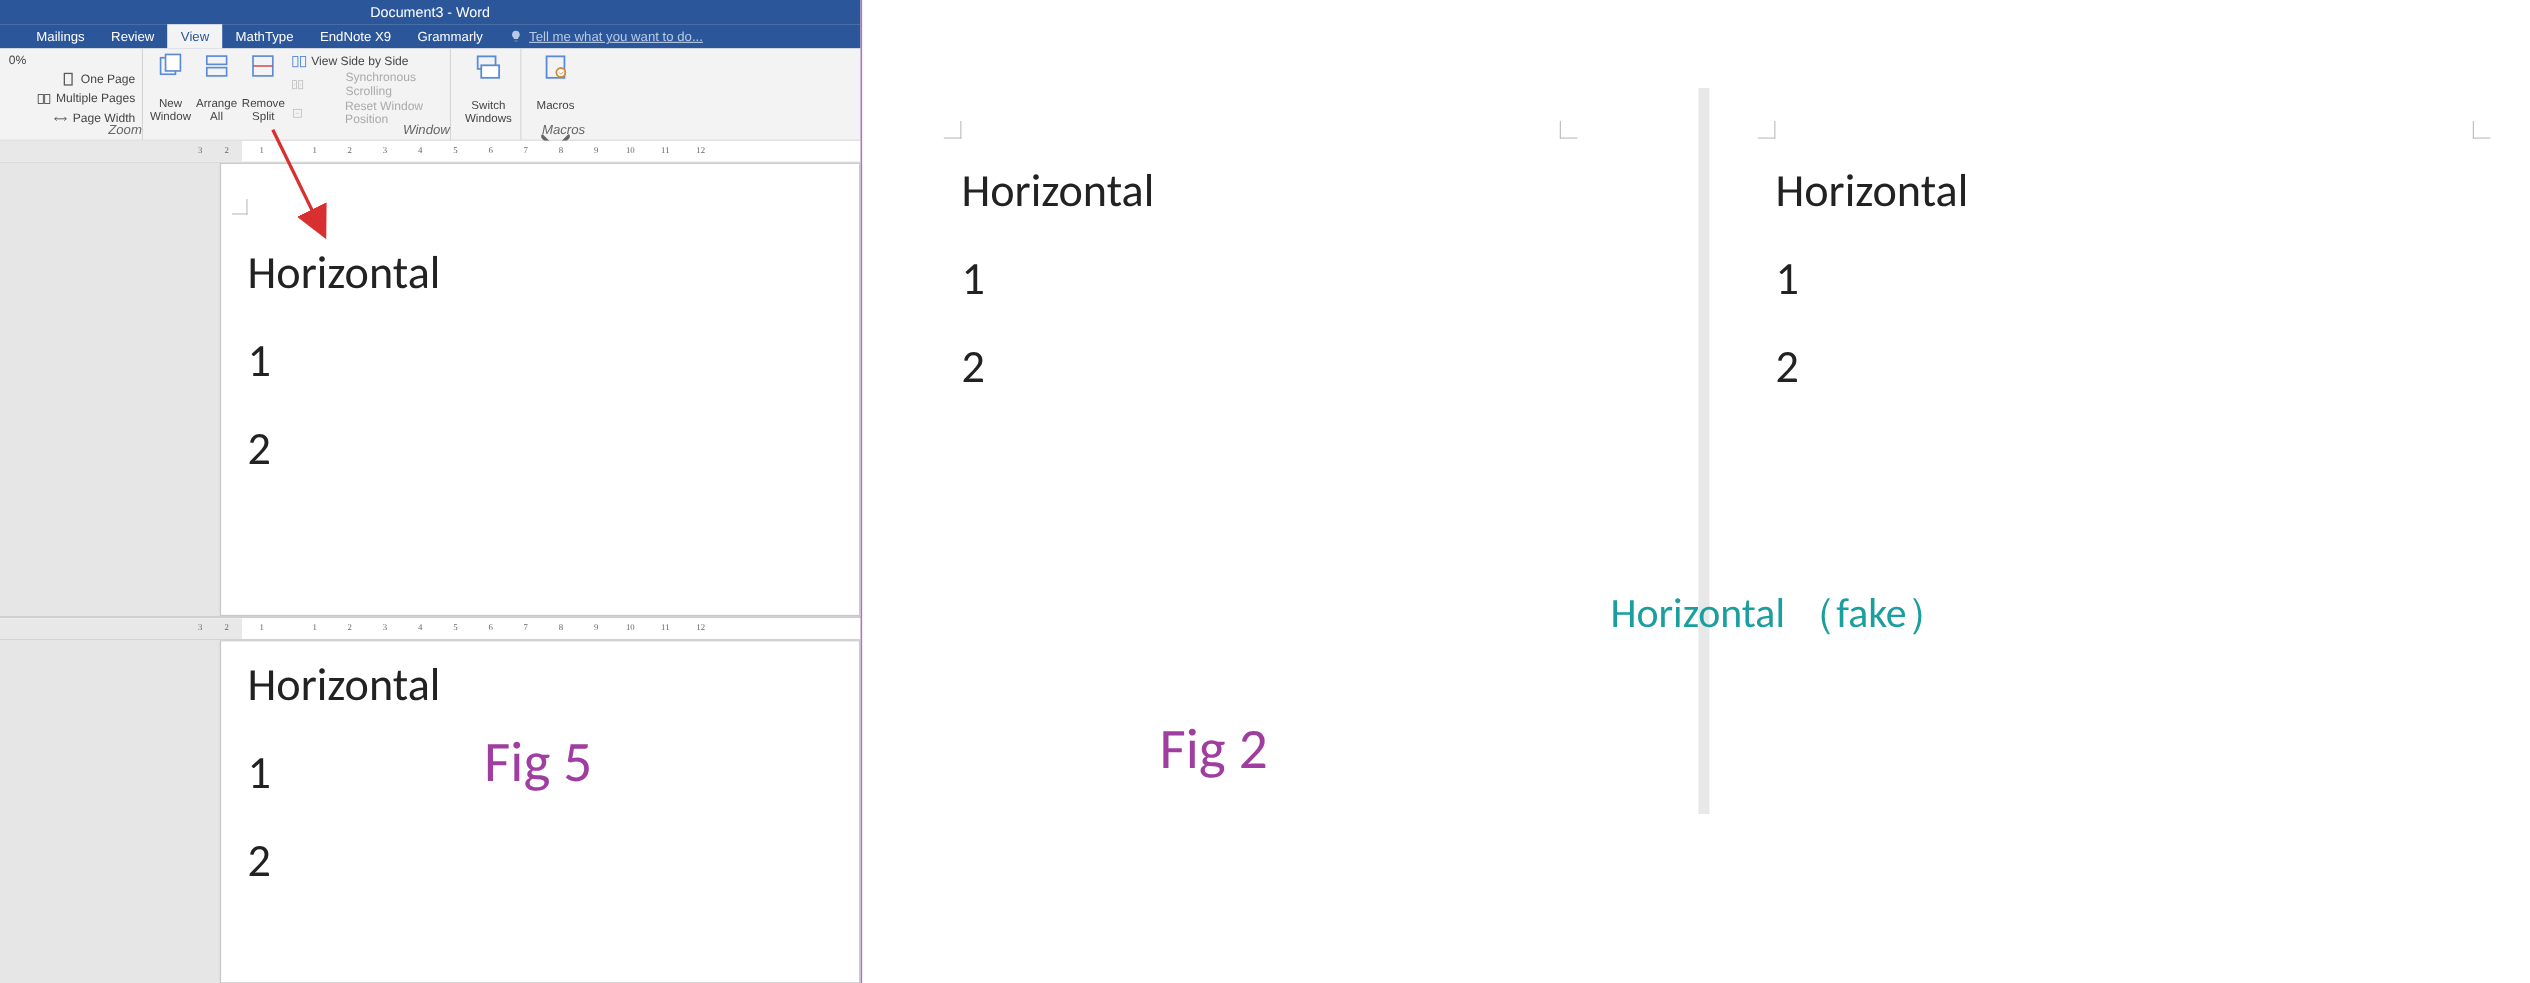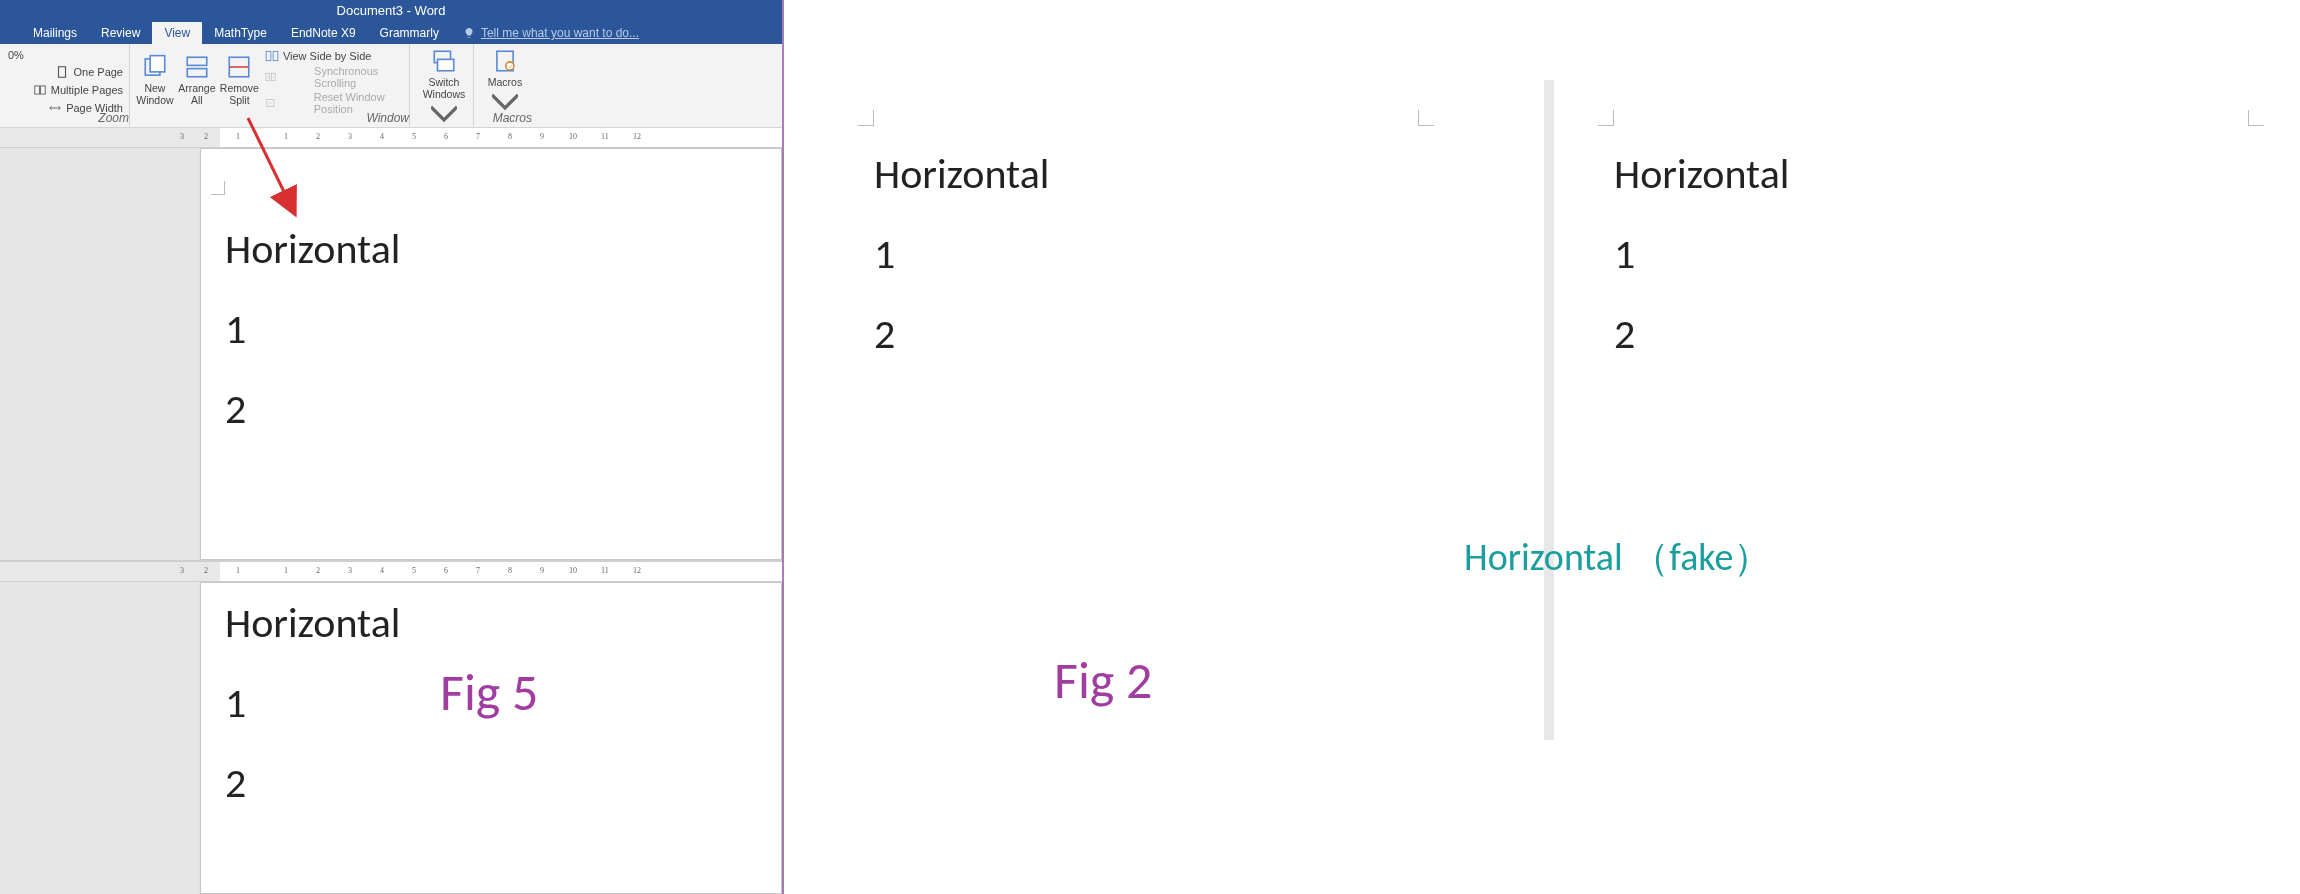--- a/index.html
+++ b/index.html
@@ -114,21 +114,21 @@
     }
     .big-btn {
       display: flex;
       flex-direction: column;
       align-items: center;
       justify-content: center;
       width: 50px;
       font-size: 10.5px;
       color: #444;
       cursor: pointer;
-      gap: 2px;
+      gap: 16px;
       text-align: center;
       padding: 2px;
     }
     .big-btn svg { width: 26px; height: 26px; }
     .side-list {
       display: flex;
       flex-direction: column;
       gap: 2px;
       padding: 3px 4px;
       font-size: 11px;

